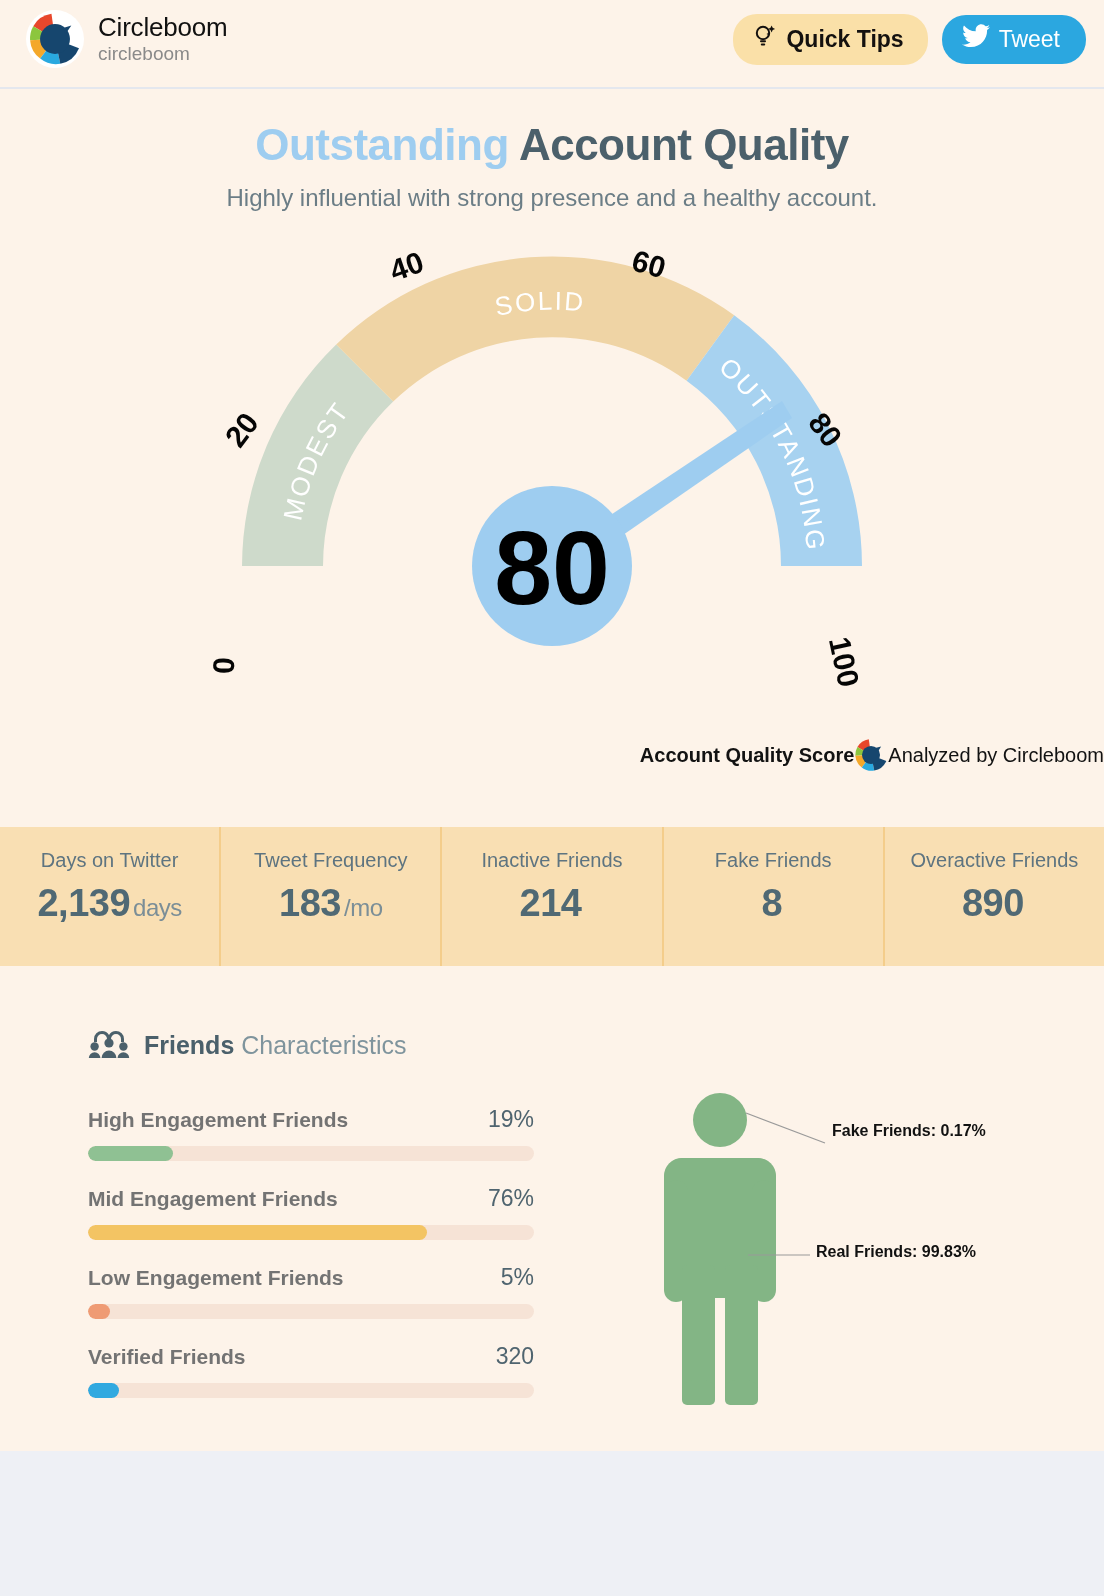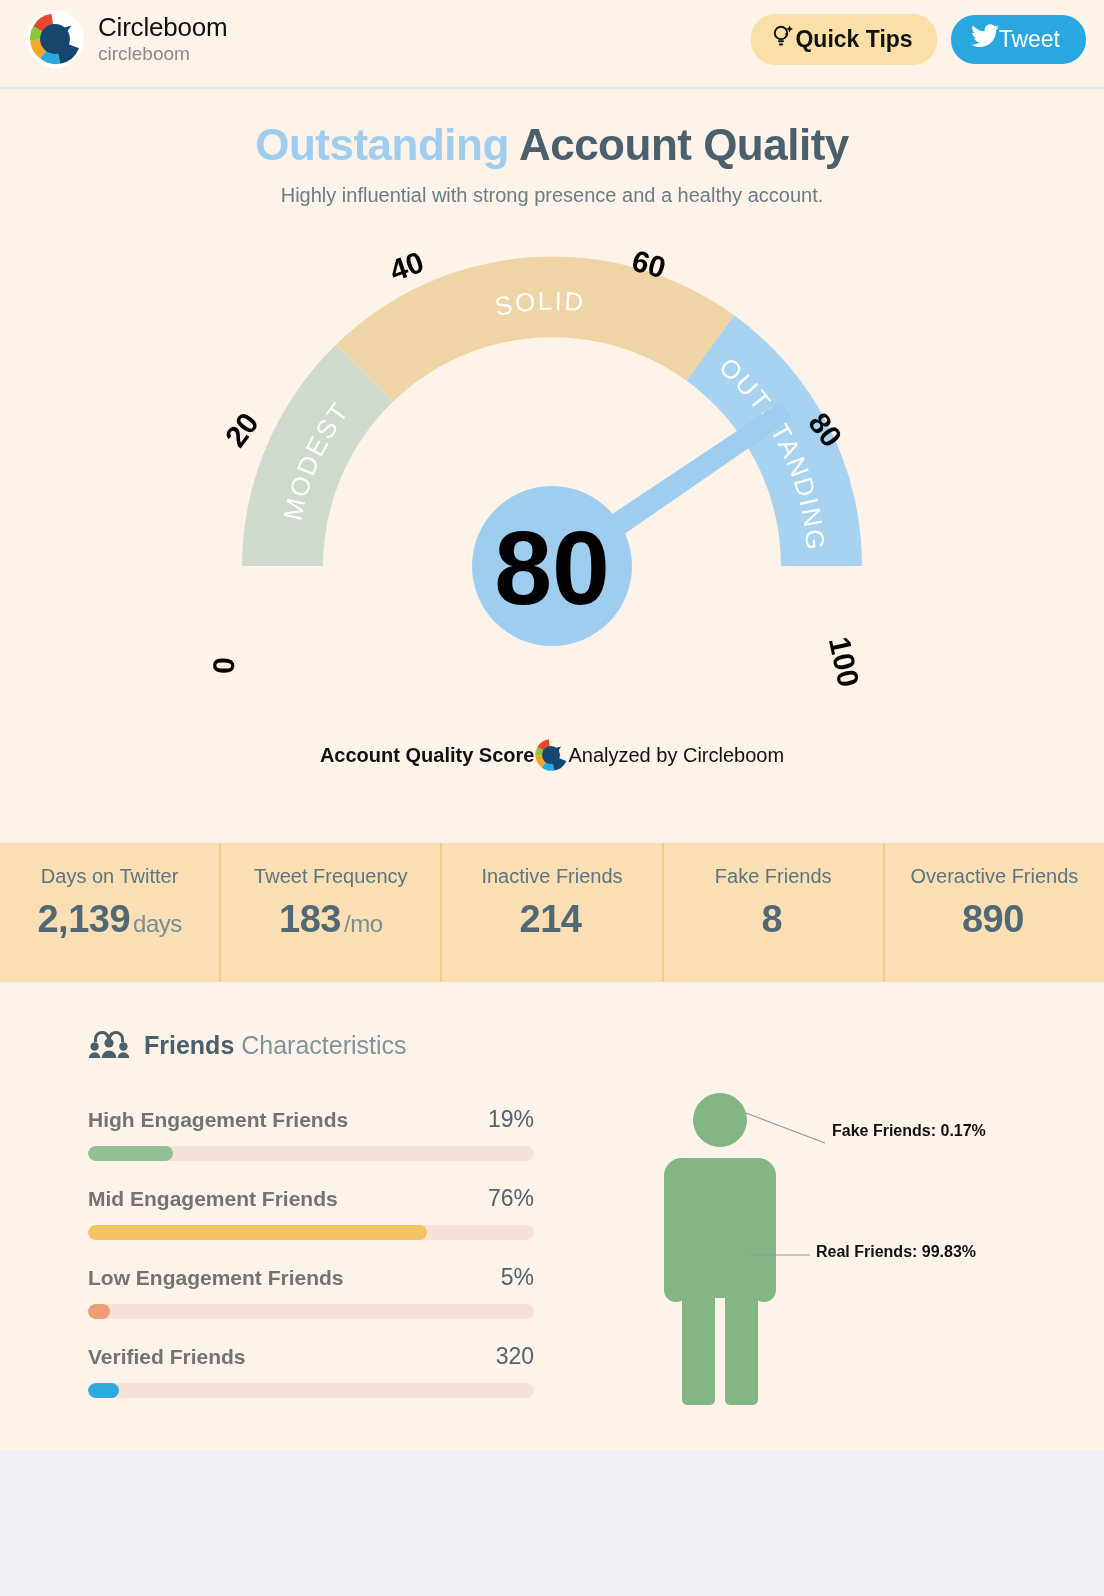--- a/index.html
+++ b/index.html
@@ -61,20 +61,21 @@
     position: absolute;
     right: 18px;
     top: 14px;
     display: flex;
     align-items: center;
     gap: 14px;
   }
   .btn {
     display: inline-flex;
     align-items: center;
+    gap: 9px;
     border: none;
     border-radius: 24px;
     cursor: pointer;
     font-family: "Liberation Sans", sans-serif;
   }
   .btn-tips {
     background: #fae0a8;
     color: #14110f;
     font-size: 23px;
     font-weight: bold;
@@ -99,21 +100,21 @@
   .hero-title {
     font-size: 44px;
     font-weight: bold;
     letter-spacing: -0.5px;
     color: #4b606b;
     margin: 0;
   }
   .hero-title .accent { color: #9ecdf0; }
   .hero-sub {
     margin: 14px 0 0 0;
-    font-size: 20px;
+    font-size: 24px;
     color: #6b7d86;
   }
 
   
   .gauge-wrap {
     position: absolute;
     top: 236px;
     left: 0;
     width: 1104px;
     height: 480px;
@@ -138,21 +139,21 @@
     fill: #050505;
   }
 
   .score-caption {
     position: absolute;
     top: 738px;
     left: 0;
     width: 1104px;
     display: flex;
     align-items: center;
-    justify-content: center;
+    justify-content: flex-end;
   }
   .score-caption .label {
     font-size: 20px;
     font-weight: bold;
     color: #121212;
   }
   .score-caption .analyzed {
     font-size: 20px;
     color: #121212;
   }
@@ -160,21 +161,20 @@
 
   
   .stats {
     position: absolute;
     top: 827px;
     left: 0;
     width: 1104px;
     height: 139px;
     background: #f9dfb3;
     display: flex;
-    margin-top: 16px;
   }
   .stat {
     flex: 1 1 0;
     box-sizing: border-box;
     border-right: 2px solid #f4cd8b;
     padding-top: 22px;
     text-align: center;
   }
   .stat:last-child { border-right: none; }
   .stat-label {

